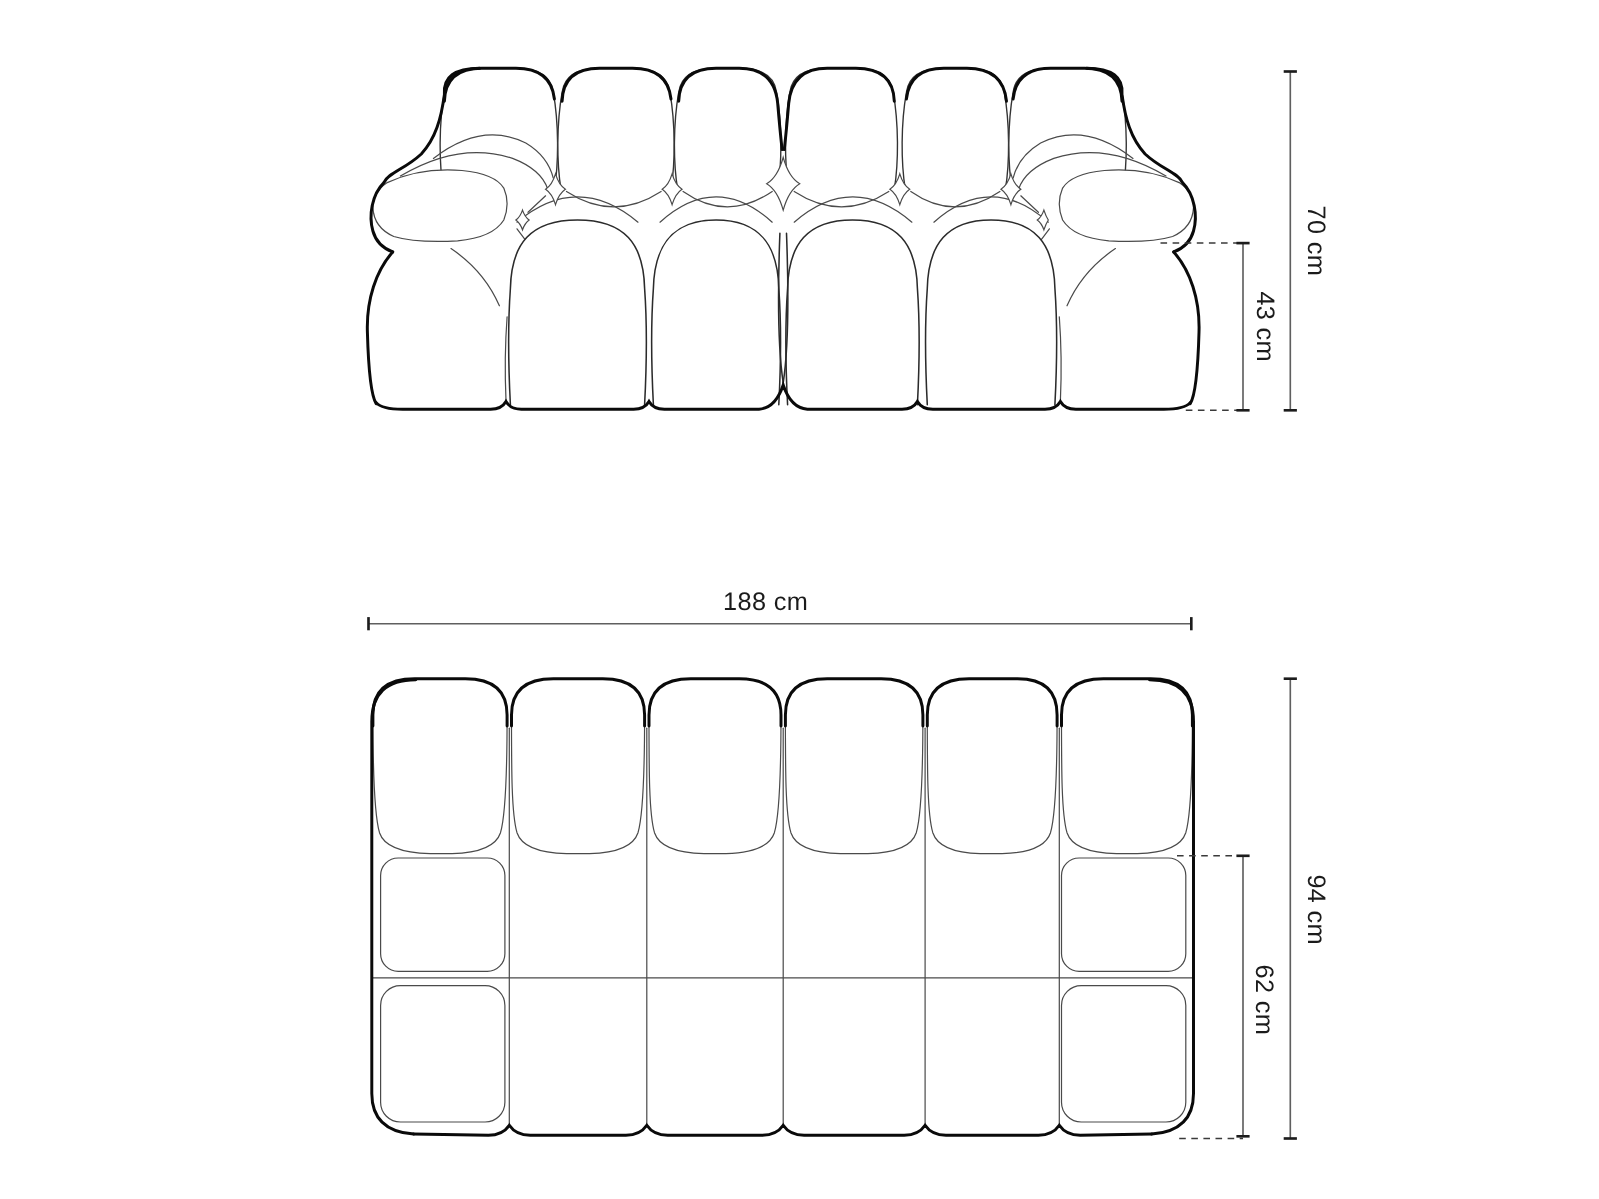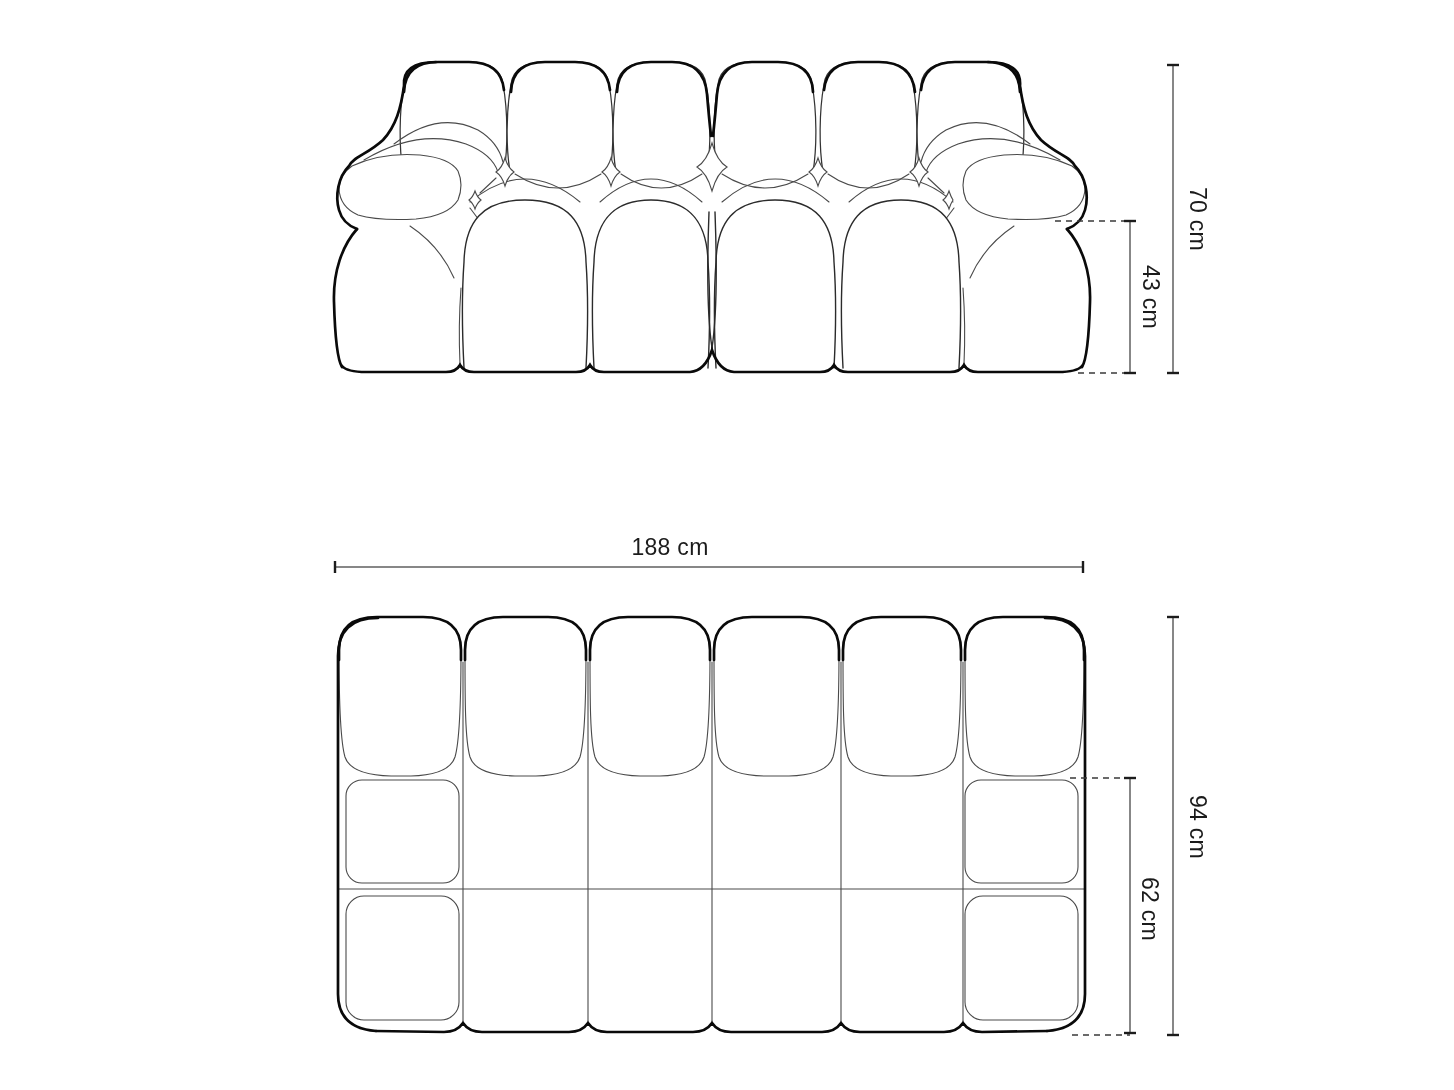--- a/index.html
+++ b/index.html
@@ -201,19 +201,19 @@
       <line class="dimline" x1="1130" y1="778" x2="1130" y2="1033"></line>
       <line class="dimtick" x1="1124" y1="778" x2="1136" y2="778"></line>
       <line class="dimtick" x1="1124" y1="1033" x2="1136" y2="1033"></line>
     </g>
   </svg>
 
   <div class="dim-label vertical" style="left:1197px; top:219px;">70 cm</div>
 
   <div class="dim-label vertical" style="left:1150px; top:297px;">43 cm</div>
 
-  <div class="dim-label" style="left:670px; top:547px;">188 cm</div>
+  <div class="dim-label" style="left:696px; top:547px;">188 cm</div>
 
   <div class="dim-label vertical" style="left:1197px; top:827px;">94 cm</div>
 
   <div class="dim-label vertical" style="left:1149px; top:909px;">62 cm</div>
 
 </div>
 
 </body></html>

